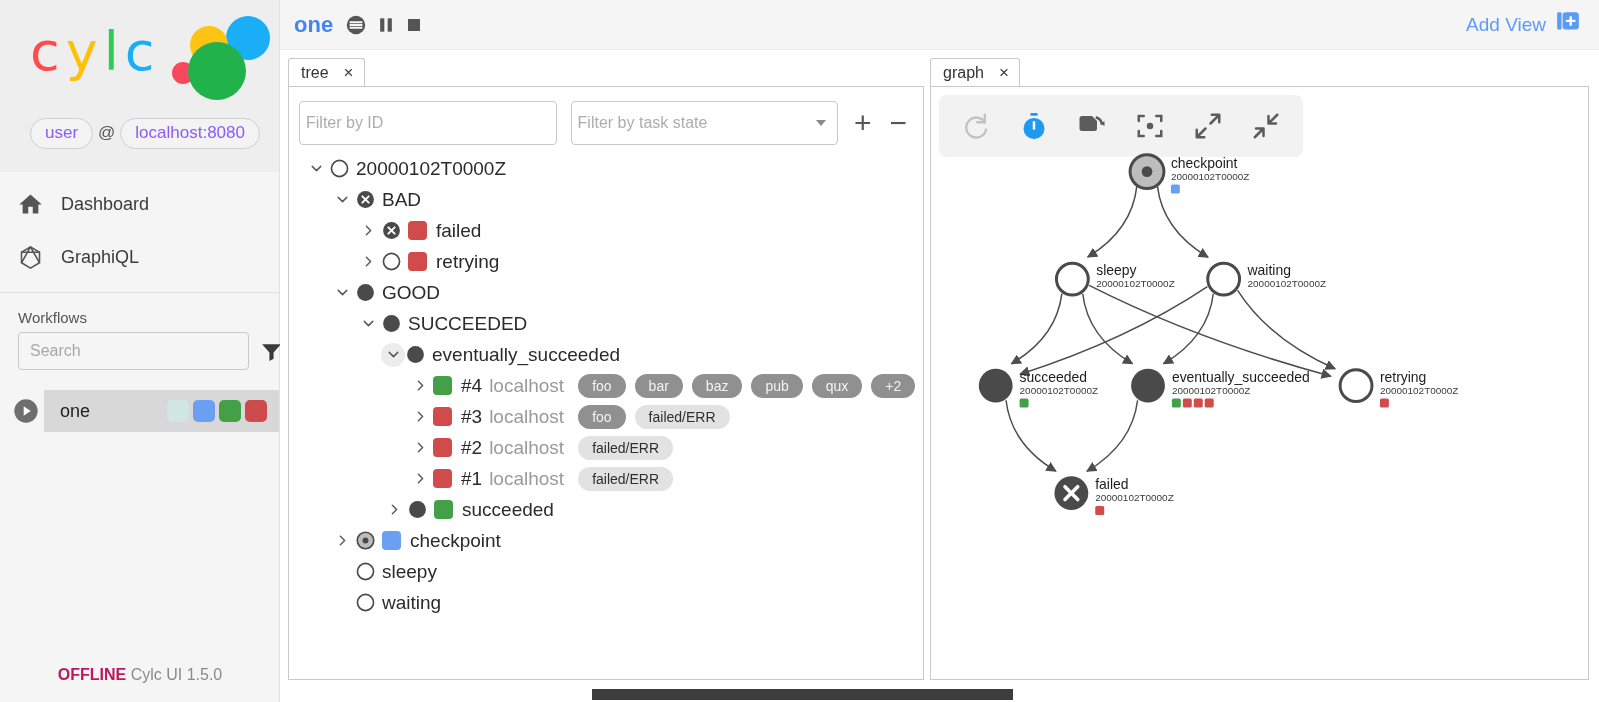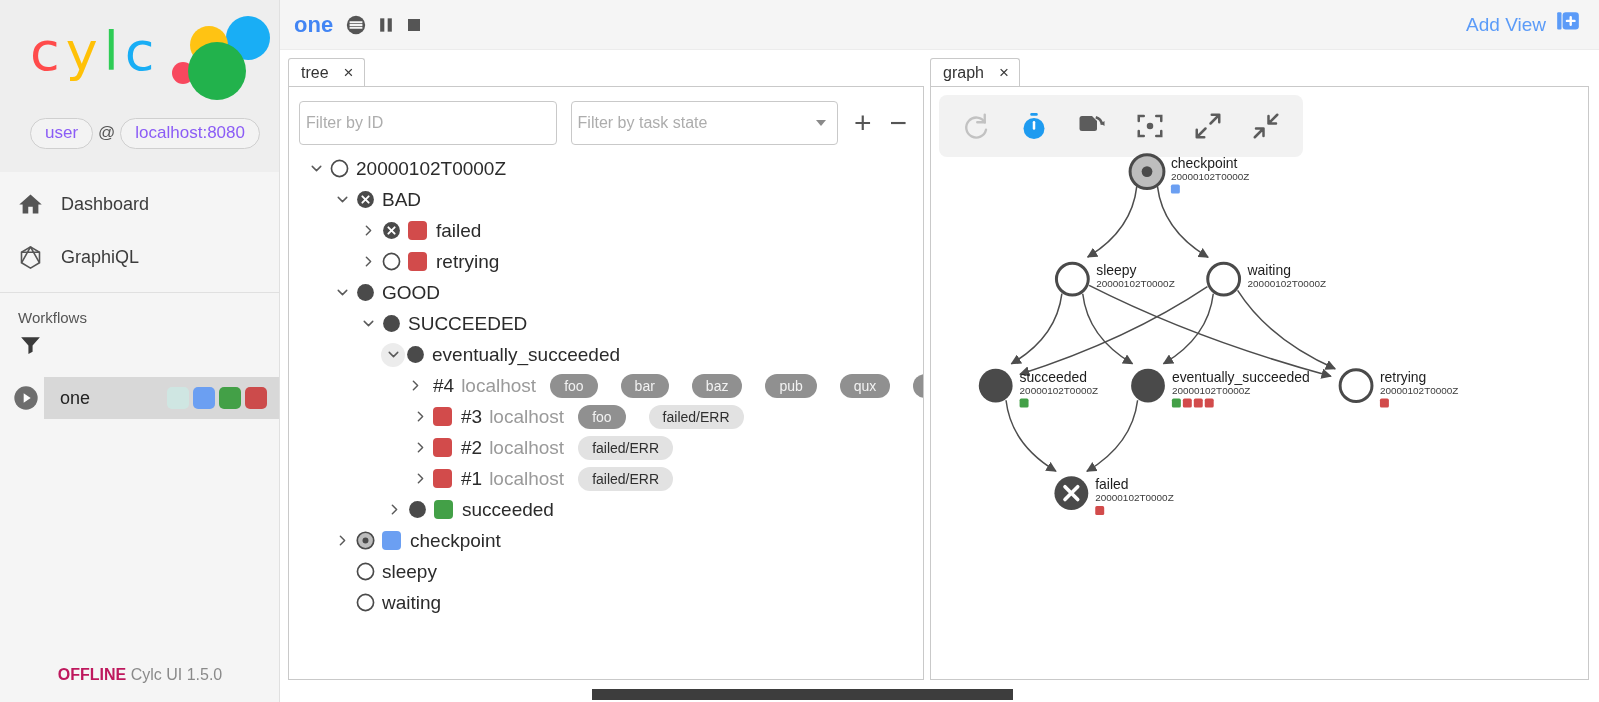--- a/index.html
+++ b/index.html
@@ -143,21 +143,21 @@
   
   .tree { padding: 2px 0 0 6px; font-size: 19px; color: #2b2b2b; }
   .trow { display: flex; align-items: center; height: 31px; white-space: nowrap; }
   .chev { width: 26px; display: flex; align-items: center; justify-content: center; color: #5a5a5a; cursor: pointer; }
   .chev.round { border-radius: 50%; background: #ececec; width: 24px; height: 24px; }
   .chev.blank { visibility: hidden; }
   .tnode-ico { margin-right: 6px; display: flex; align-items: center; }
   .sq { width: 19px; height: 19px; border-radius: 4px; margin-right: 9px; }
   .tlabel { color: #2b2b2b; }
   .thost { color: #9a9a9a; margin-left: 7px; }
-  .chips { display: flex; align-items: flex-start; gap: 23px; margin-left: 14px; }
+  .chips { display: flex; align-items: flex-start; gap: 9px; margin-left: 14px; }
   .chip {
     height: 24px; border-radius: 12px; padding: 0 14px; display: flex; align-items: center;
     font-size: 14px; font-family: "Liberation Sans", sans-serif;
   }
   .chip-grey { background: #909090; color: #f2f2f2; }
   .chip-light { background: #e2e2e2; color: #2f2f2f; }
 
   
   .graph-toolbar {
     position: absolute; left: 8px; top: 8px; height: 62px;
@@ -209,20 +209,21 @@
             <path d="M12 2.6 20 7.3v9.4L12 21.4 4 16.7V7.3z"></path>
             <path d="M12 2.6 4 16.7M12 2.6l8 14.1M4 7.3h16"></path>
           </svg>
         </span>
         <span>GraphiQL</span>
       </div>
     </div>
 
     <div class="wf-header">Workflows</div>
     <div class="wf-search-row">
+      <input class="wf-search" type="text" placeholder="Search" style="">
       <span class="filter-ico">
         <svg width="25" height="25" viewBox="0 0 24 24">
             <path fill="currentColor" d="M3 5h18l-7 8v6l-4 2v-8z"></path>
           </svg>
       </span>
     </div>
 
     <div class="wf-item">
       <span class="wf-play">
         <svg width="28" height="28" viewBox="0 0 24 24">

